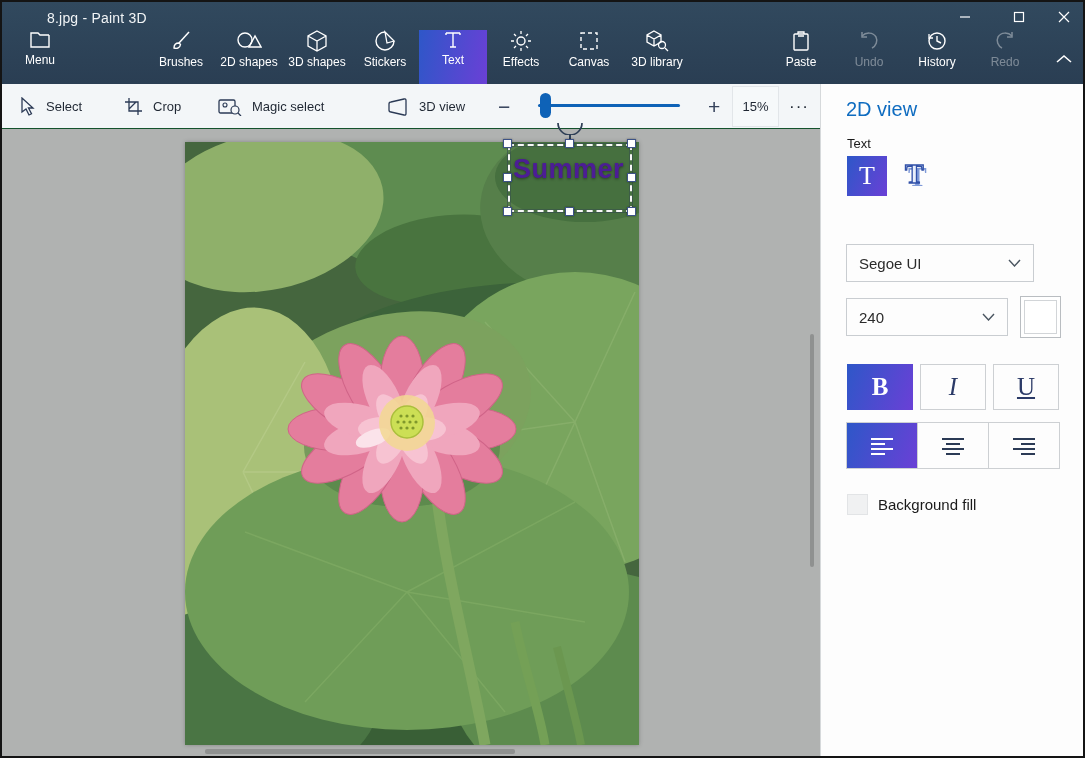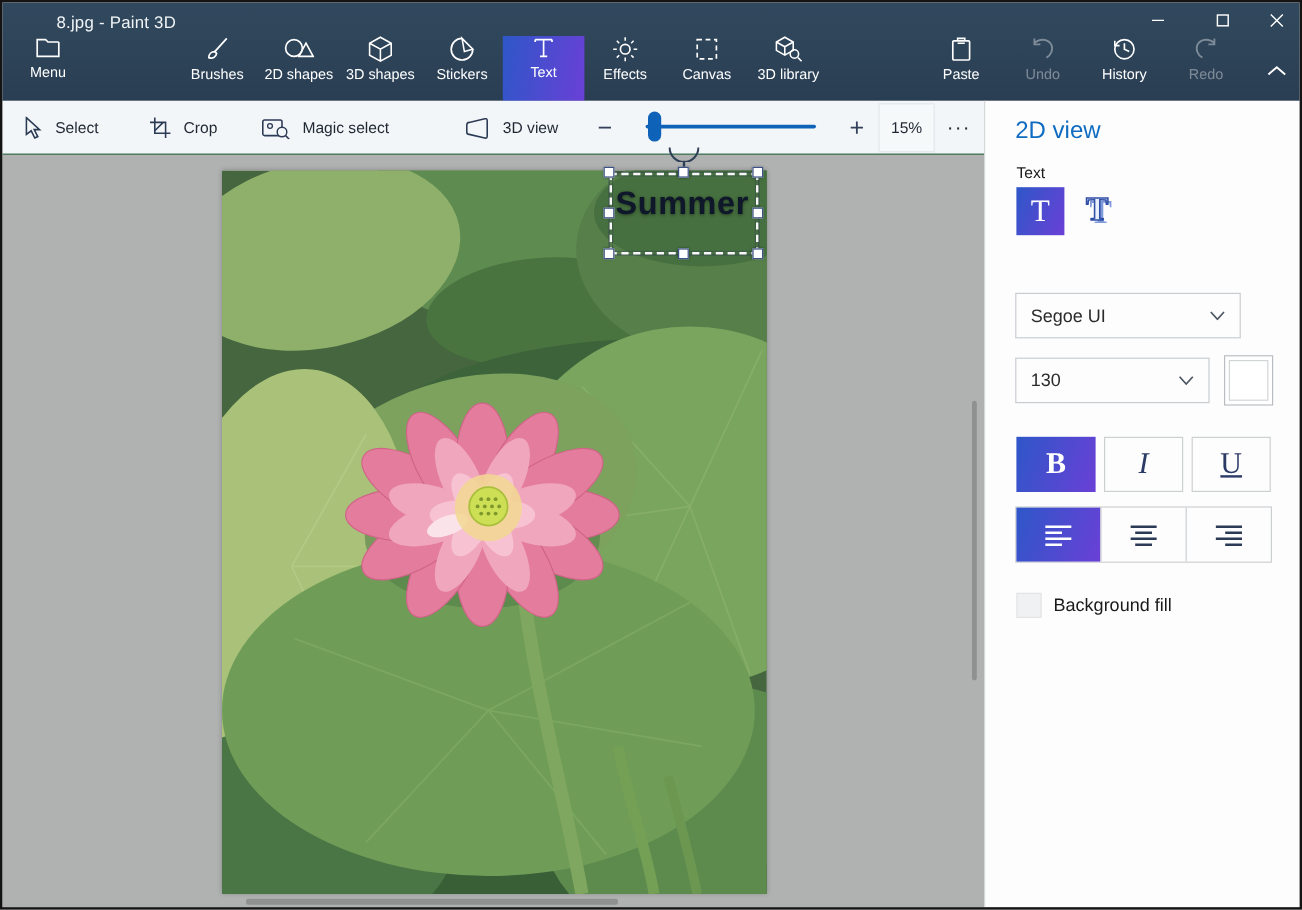--- a/index.html
+++ b/index.html
@@ -33,21 +33,21 @@
 
   
   .canvas { position:absolute; left:0; top:127px; width:818px; height:627px; background:#b0b2b1; overflow:hidden; }
   .photo { position:absolute; left:183px; top:13px; width:454px; height:603px; box-shadow:0 0 4px rgba(0,0,0,.25); }
   .hscroll { position:absolute; left:203px; top:620px; width:310px; height:5px; background:#8f9190; border-radius:2px; }
   .vscroll { position:absolute; left:808px; top:205px; width:4px; height:233px; background:#8f9190; border-radius:2px; }
 
   
   .sel-box { position:absolute; left:506px; top:142px; width:124px; height:68px;
              border:2px dashed #f7f7f7; box-shadow:0 0 0 1px rgba(45,58,85,.45), inset 0 0 0 1px rgba(45,58,85,.35); }
-  .summer { position:absolute; left:511px; top:152px; font-size:27px; font-weight:700; color:#0f172a;
+  .summer { position:absolute; left:511px; top:152px; font-size:27px; font-weight:700; color:#4c1d95;
             text-shadow:0 1px 3px rgba(0,0,0,.45); letter-spacing:.5px; }
   .handle { position:absolute; width:9px; height:9px; background:#ffffff; border:1px solid #3c5286;
             box-shadow:0 0 2px rgba(0,0,0,.4); }
   .rot-arc { position:absolute; left:555px; top:120px; }
   .rot-stem { position:absolute; left:567px; top:132px; width:2px; height:7px; background:#2e3f56; }
 
   
   .panel { position:absolute; left:818px; top:82px; width:263px; height:672px; background:#fdfdfd;
            border-left:1px solid #d6d9db; }
   .panel-heading { position:absolute; left:25px; top:14px; font-size:20px; color:#0f6cc0; }
@@ -356,21 +356,21 @@
       </svg>
     </div>
 
     <div class="combo" style="left:25px;top:160px;width:188px">
       <span>Segoe UI</span>
       <svg width="13" height="8">
           <path d="M1,1 L6.5,7 L12,1" fill="none" stroke="#4a5560" stroke-width="1.4"></path>
         </svg>
     </div>
     <div class="combo" style="left:25px;top:214px;width:162px">
-      <span>130</span>
+      <span>240</span>
       <svg width="13" height="8">
           <path d="M1,1 L6.5,7 L12,1" fill="none" stroke="#4a5560" stroke-width="1.4"></path>
         </svg>
     </div>
     <div class="swatch">
         <div class="swatch-inner"></div>
       </div>
 
     <div class="fmt on" style="left:26px">
         <b>B</b>

